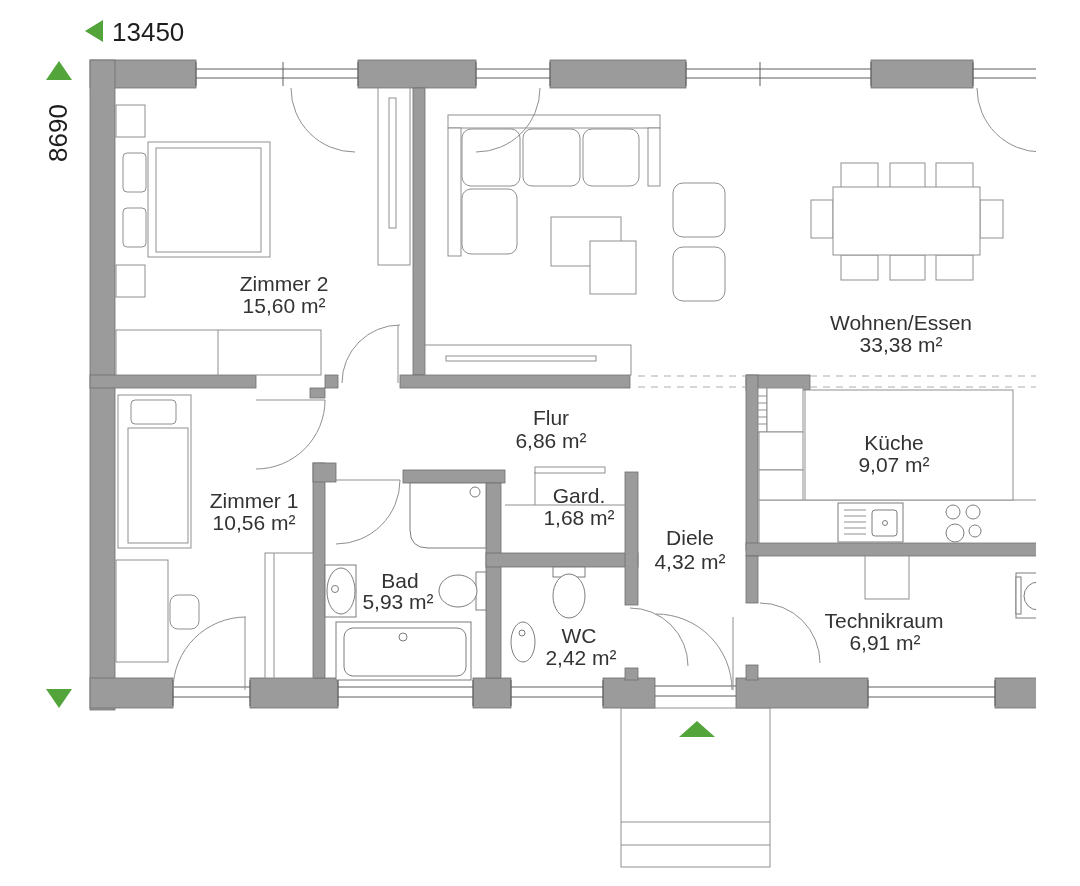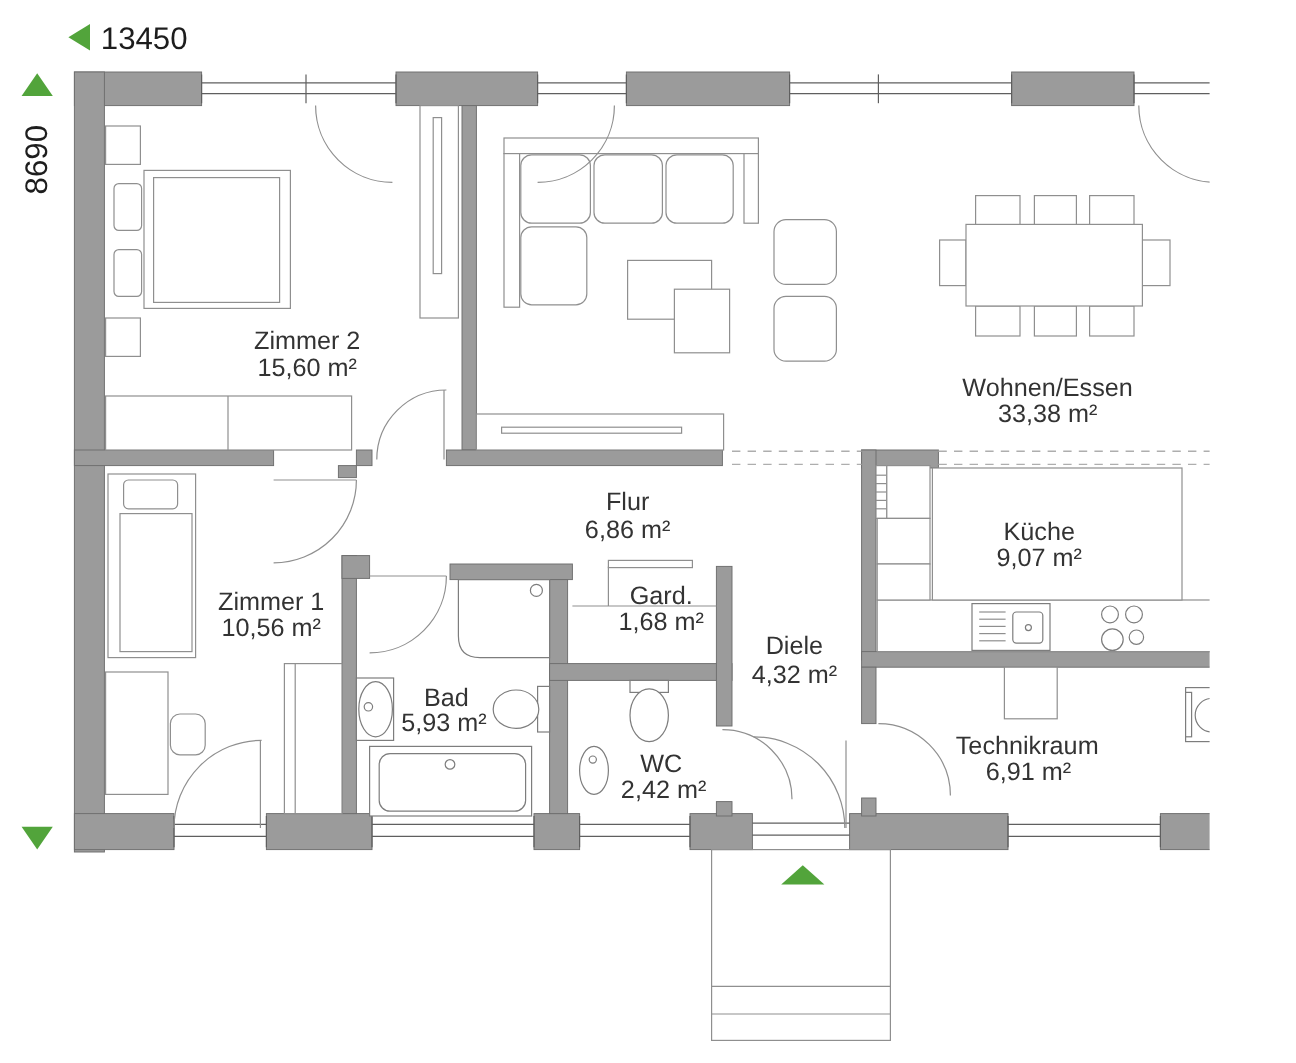--- a/index.html
+++ b/index.html
@@ -1,16 +1,16 @@
 <!DOCTYPE html>
 <html><head>
 <meta charset="utf-8">
 <style>
   html,body{margin:0;padding:0;background:#ffffff;}
-  .stage{position:relative;width:1008px;height:886px;background:#fff;overflow:hidden;}
+  .stage{position:relative;width:1008px;height:886px;background:#fff;overflow:hidden;margin-left:28px;}
   svg{display:block;}
   .wall{fill:#9b9b9b;stroke:#6e6e6e;stroke-width:.8;}
   .wline{stroke:#5f5f5f;stroke-width:1;fill:none;}
   .furn{fill:#ffffff;stroke:#8f8f8f;stroke-width:1;}
   .furn-n{fill:none;stroke:#8f8f8f;stroke-width:1;}
   .fixt{fill:#ffffff;stroke:#7d7d7d;stroke-width:1;}
   .arc{fill:none;stroke:#8f8f8f;stroke-width:1;}
   .dash{stroke:#aeaeae;stroke-width:1.2;stroke-dasharray:7 6;fill:none;}
   .room-label{font-family:"Liberation Sans",sans-serif;font-size:21px;fill:#333;text-anchor:middle;}
   .dim{font-family:"Liberation Sans",sans-serif;font-size:26px;fill:#1d1d1d;}

